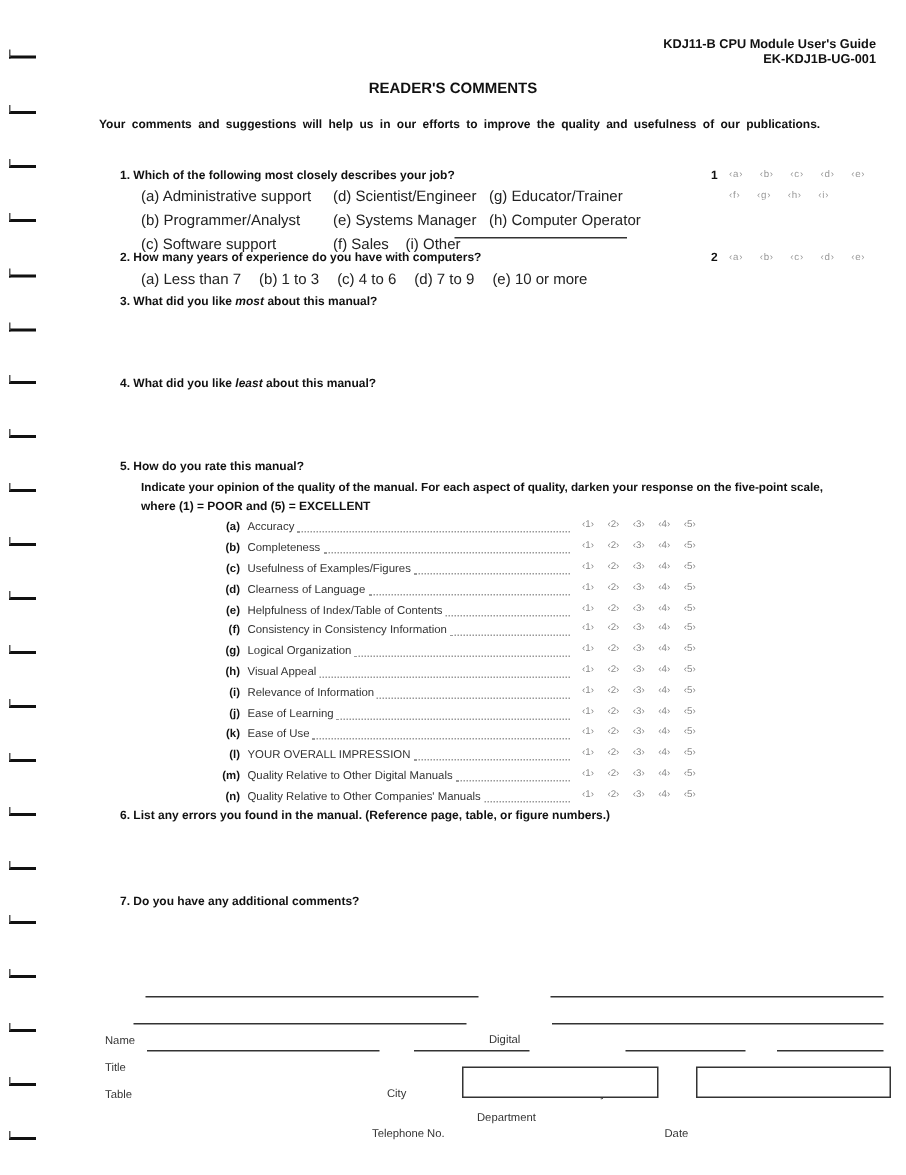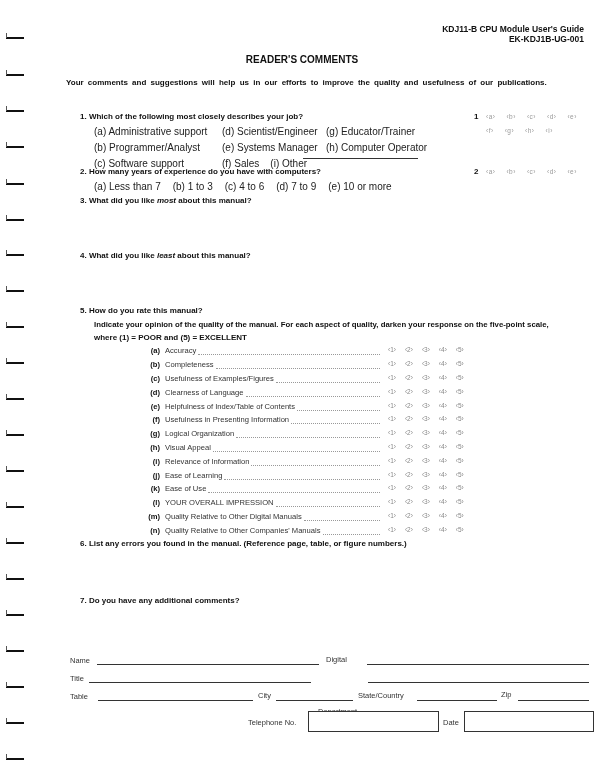--- a/index.html
+++ b/index.html
@@ -14,21 +14,21 @@
   .q { font-weight:bold; font-size:8px; }
   .opt { font-size:10px; color:#222; }
   .bub { font-size:6.5px; color:#999; letter-spacing:0.5px; }
   .bubnum { font-weight:bold; font-size:8px; color:#111; }
   .rate-row { position:absolute; left:146px; height:13px; font-size:7.6px; display:flex; align-items:center; }
   .rate-row .lt { font-weight:bold; width:14px; text-align:right; margin-right:5px; }
   .rate-row .lbl { color:#333; }
   .rate-row .dots { flex:1; border-bottom:1px dotted #999; margin:0 4px 0 2px; height:7px; }
   .scale { position:absolute; left:388px; display:flex; gap:9px; font-size:6.5px; color:#888; }
   .line { position:absolute; height:0; border-bottom:1px solid #333; }
-  .flabel { position:absolute; font-size:7.5px; color:#333; }
+  .flabel { position:absolute; font-size:7.5px; color:#333;margin-top:33px; }
   .box { position:absolute; border:1px solid #333; background:#fff; }
 </style>
 </head>
 <body>
 
 <div>
   <div class="punch" style="top:37px"></div>
   <div class="punch" style="top:74px"></div>
   <div class="punch" style="top:110px"></div>
   <div class="punch" style="top:146px"></div>
@@ -136,21 +136,21 @@
       <span class="lbl">Clearness of Language</span>
       <span class="dots"></span>
     </div>
   <div class="rate-row" style="top:400px;width:238px">
       <span class="lt">(e)</span>
       <span class="lbl">Helpfulness of Index/Table of Contents</span>
       <span class="dots"></span>
     </div>
   <div class="rate-row" style="top:413px;width:238px">
       <span class="lt">(f)</span>
-      <span class="lbl">Usefulness in Presenting Information</span>
+      <span class="lbl">Consistency in Consistency Information</span>
       <span class="dots"></span>
     </div>
   <div class="rate-row" style="top:427px;width:238px">
       <span class="lt">(g)</span>
       <span class="lbl">Logical Organization</span>
       <span class="dots"></span>
     </div>
   <div class="rate-row" style="top:441px;width:238px">
       <span class="lt">(h)</span>
       <span class="lbl">Visual Appeal</span>

